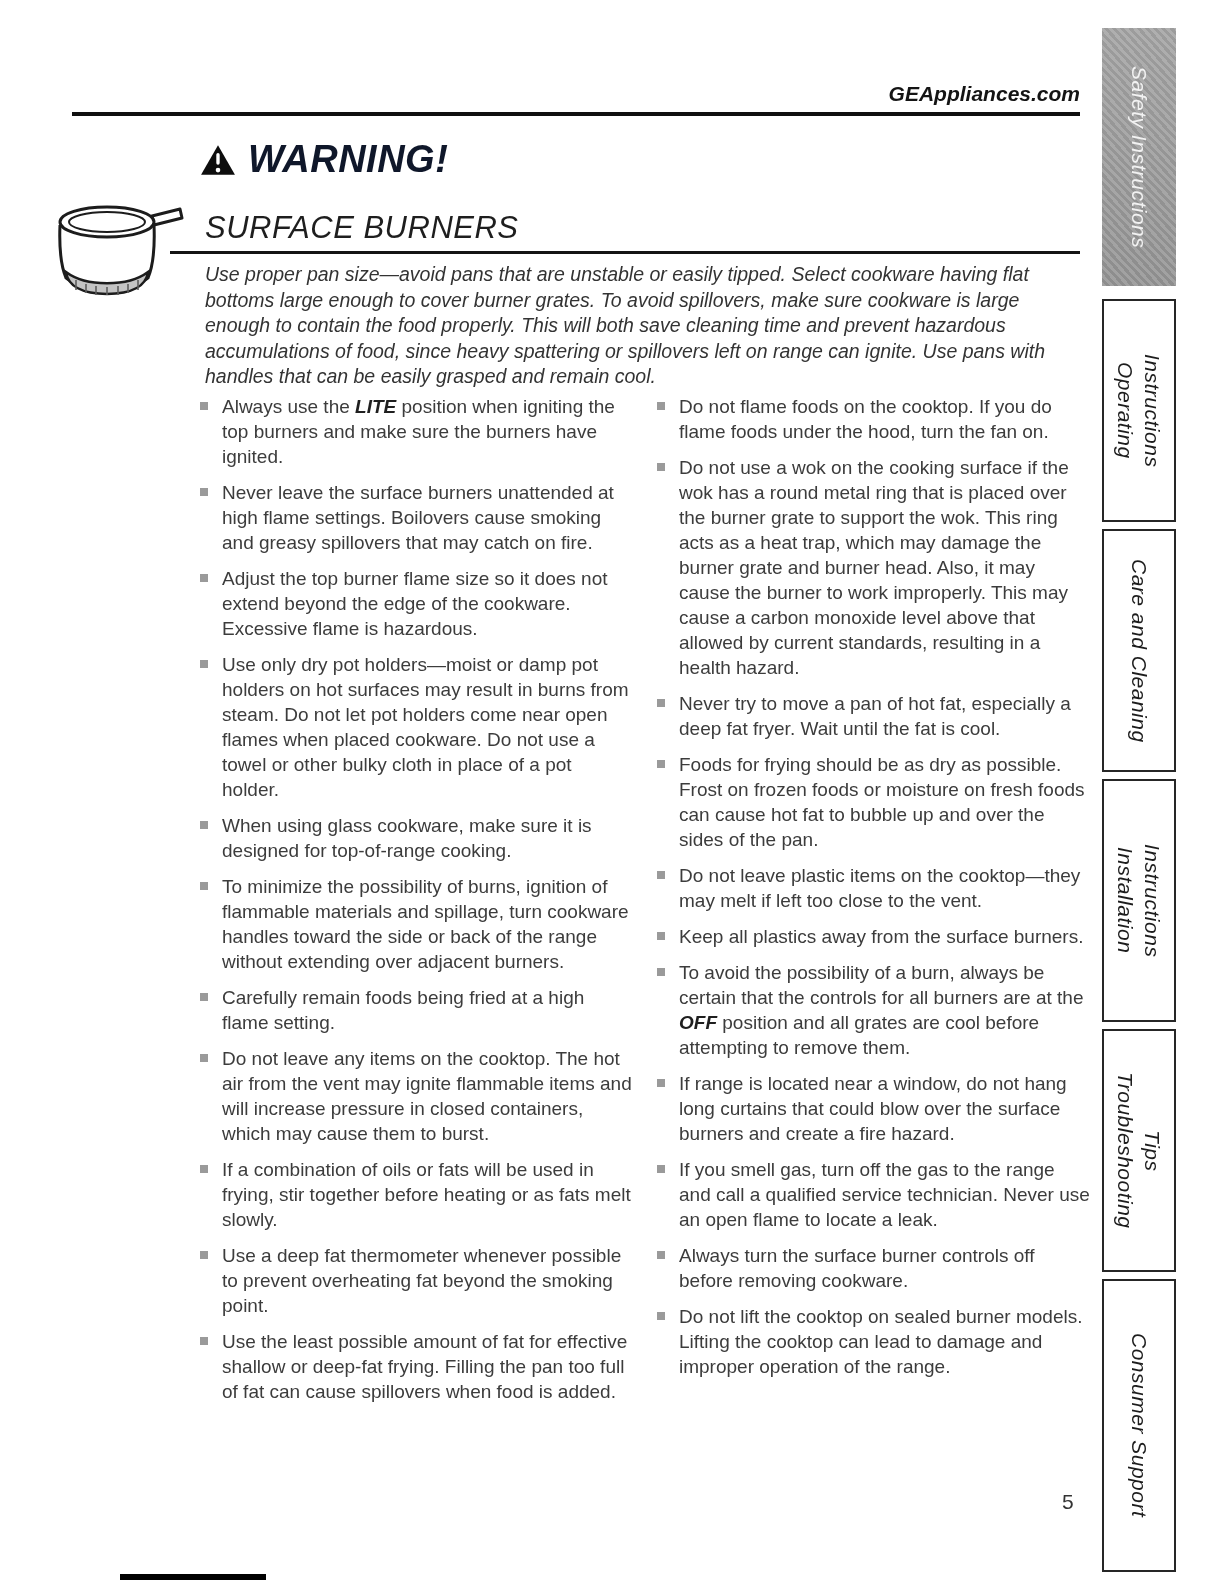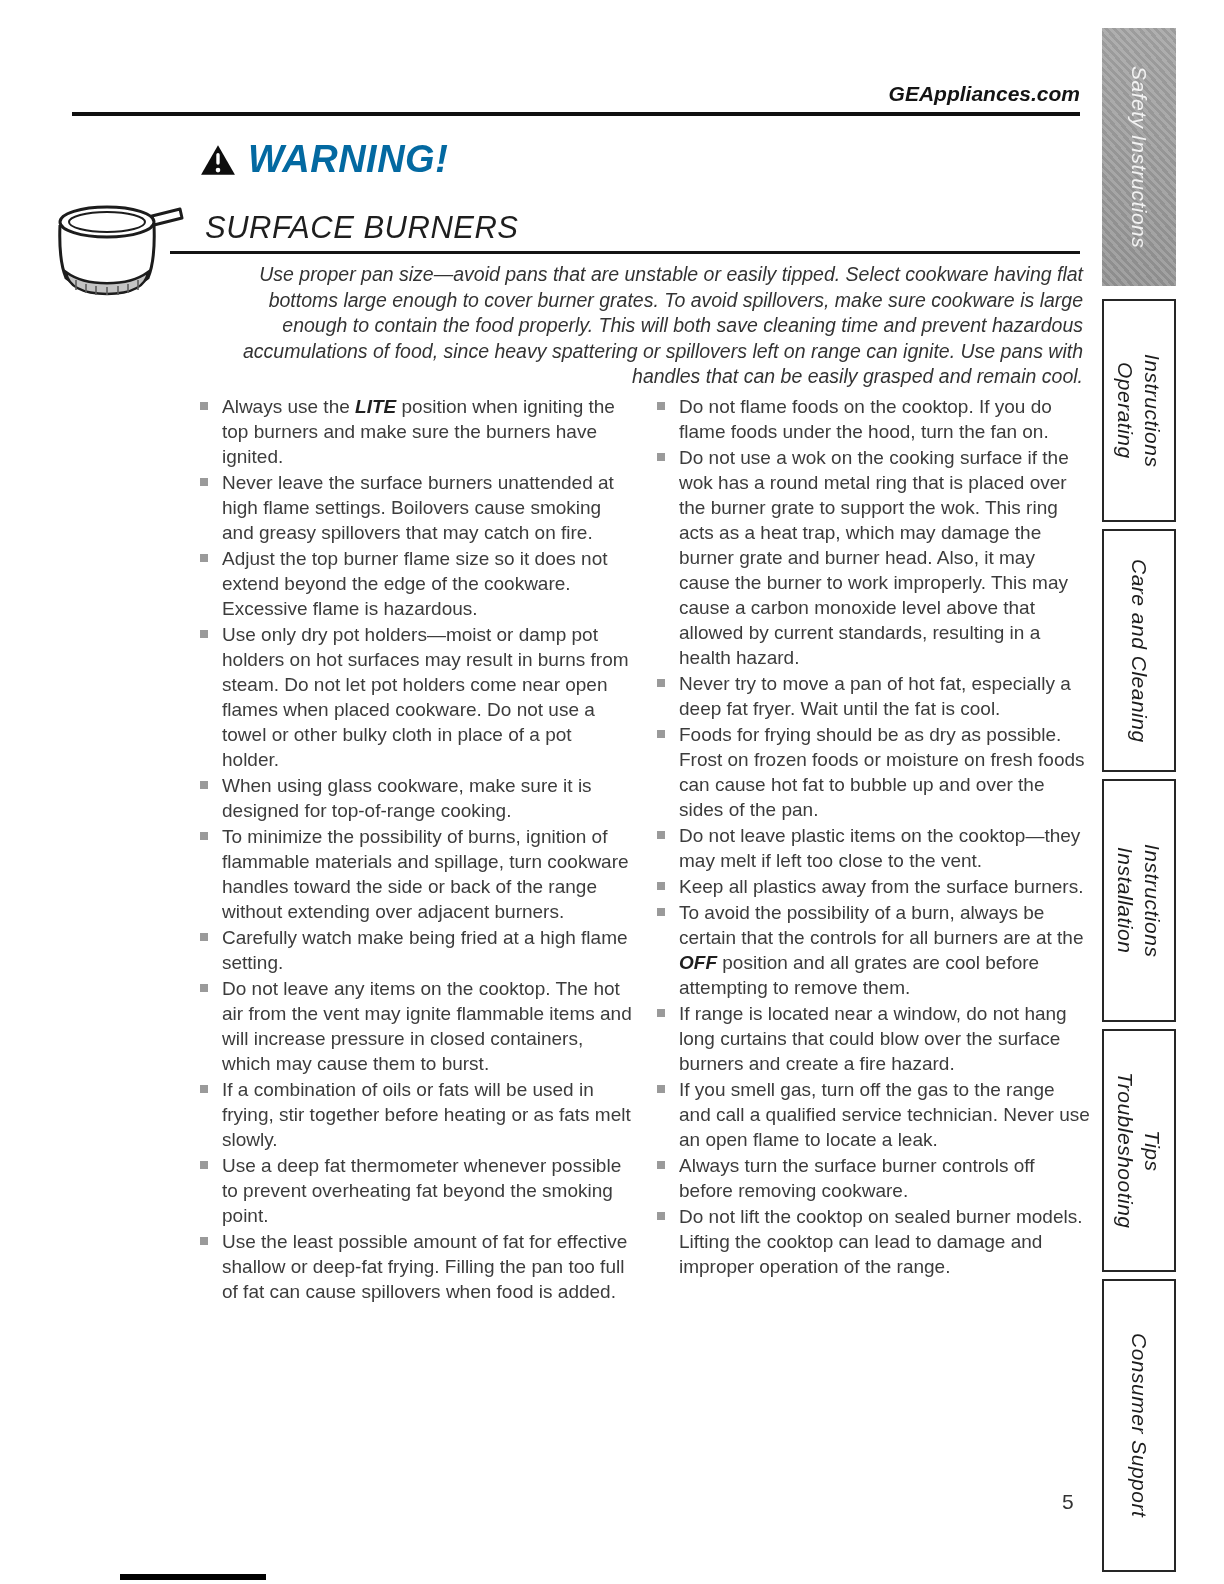--- a/index.html
+++ b/index.html
@@ -13,39 +13,39 @@
     position:absolute; top:82px; left:72px; width:1008px;
     text-align:right; font-style:italic; font-weight:bold;
     font-size:21px; color:#141414;
   }
   .top-rule { position:absolute; top:112px; left:72px; width:1008px; height:4px; background:#0f0f0f; }
 
   .warning-row { position:absolute; top:138px; left:200px; display:flex; align-items:center; gap:12px; }
   .warn-icon svg { display:block; }
   .warning-title {
     font-size:38px; font-style:italic; font-weight:bold;
-    color:#0369a1; letter-spacing:0.5px;
+    color:#0f172a; letter-spacing:0.5px;
   }
 
   .pot { position:absolute; top:194px; left:54px; }
   .pot svg { display:block; }
 
   .section-title {
     position:absolute; top:210px; left:205px;
     font-size:31px; font-style:italic; font-weight:normal; color:#1e1e1e; letter-spacing:0.5px;
   }
   .section-rule { position:absolute; top:251px; left:170px; width:910px; height:3px; background:#141414; }
 
   .intro {
     position:absolute; top:262px; left:205px; width:878px;
-    font-style:italic; font-size:19.5px; line-height:25.5px; color:#333333;text-align:right;
+    font-style:italic; font-size:19.5px; line-height:25.5px; color:#333333;
   }
 
   .columns { position:absolute; top:394px; left:200px; width:890px; display:flex; gap:24px; }
-  .col { width:433px; display:flex; flex-direction:column; gap:1px; }
+  .col { width:433px; display:flex; flex-direction:column; gap:11px; }
   .item { display:flex; font-size:19px; line-height:25px; color:#3c3c3c; }
   .bullet { width:8px; height:8px; background:#9a9a9a; margin:8px 14px 0 0; flex:0 0 auto; }
   .item b { font-style:italic; color:#1f1f1f; }
 
   .sidebar { position:absolute; top:0; left:1102px; width:74px; height:1584px; }
   .tab {
     position:absolute; left:0; width:74px;
     display:flex; align-items:center; justify-content:center;
     writing-mode:vertical-lr; text-orientation:mixed;
     font-style:italic; font-size:21px; line-height:27px; letter-spacing:0.5px;
@@ -128,21 +128,21 @@
         <div class="item">
           <span class="bullet"></span>
           <span class="itxt">When using glass cookware, make sure it is designed for top-of-range cooking.</span>
         </div>
         <div class="item">
           <span class="bullet"></span>
           <span class="itxt">To minimize the possibility of burns, ignition of flammable materials and spillage, turn cookware handles toward the side or back of the range without extending over adjacent burners.</span>
         </div>
         <div class="item">
           <span class="bullet"></span>
-          <span class="itxt">Carefully watch make being fried at a high flame setting.</span>
+          <span class="itxt">Carefully remain foods being fried at a high flame setting.</span>
         </div>
         <div class="item">
           <span class="bullet"></span>
           <span class="itxt">Do not leave any items on the cooktop. The hot air from the vent may ignite flammable items and will increase pressure in closed containers, which may cause them to burst.</span>
         </div>
         <div class="item">
           <span class="bullet"></span>
           <span class="itxt">If a combination of oils or fats will be used in frying, stir together before heating or as fats melt slowly.</span>
         </div>
         <div class="item">

